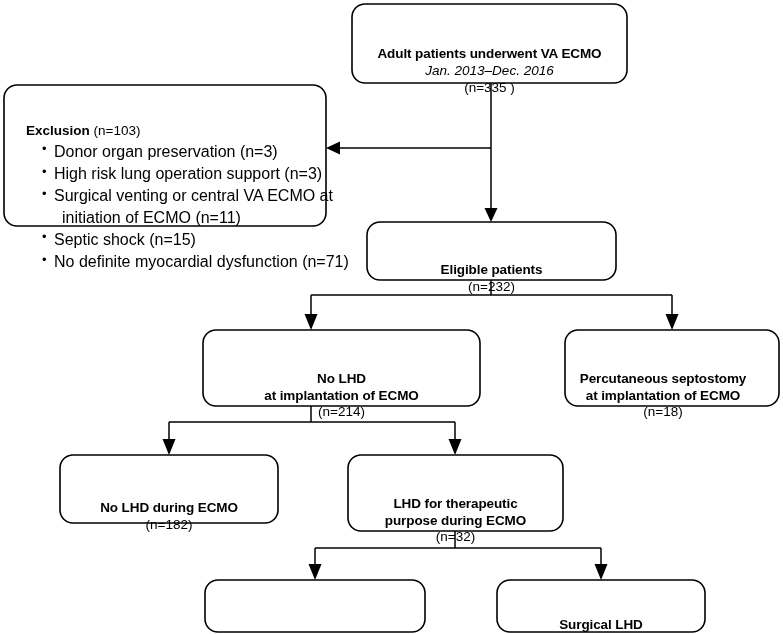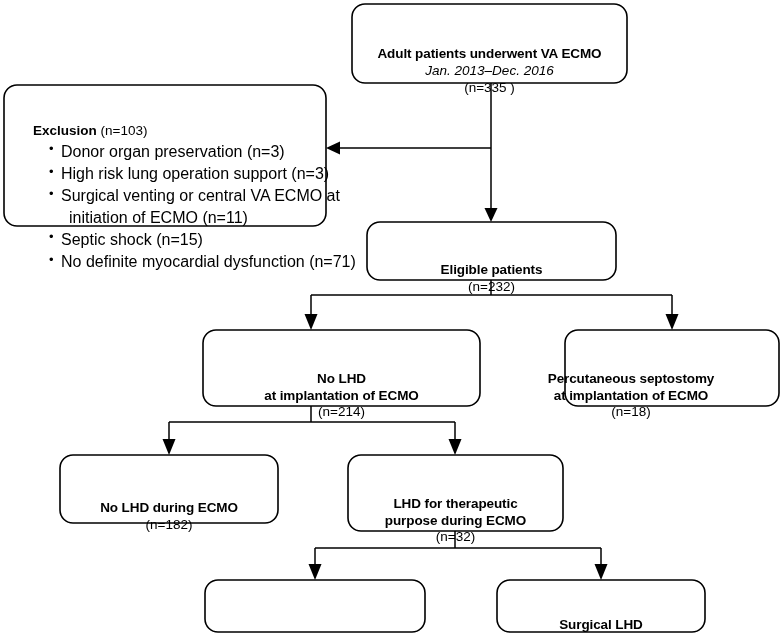--- a/index.html
+++ b/index.html
@@ -168,21 +168,21 @@
     </g>
 
   </svg>
 
   <div class="node-label" style="left:352px; top:4px; width:275px; height:79px;">
     <div class="t-bold">Adult patients underwent VA ECMO</div>
     <div class="t-italic">Jan. 2013–Dec. 2016</div>
     <div class="t-plain">(n=335 )</div>
   </div>
 
-  <div class="node-label left-align" style="left:19px; top:85px; width:322px; height:115px; padding:10px 8px 8px 14px; justify-content:flex-start;border-radius:28px;">
+  <div class="node-label left-align" style="left:12px; top:85px; width:322px; height:115px; padding:10px 8px 8px 14px; justify-content:flex-start;border-radius:28px;">
     <div class="excl-head">
       <b>Exclusion</b><span> (n=103)</span>
     </div>
     <ul class="excl-list">
       <li>
         <span>Donor organ preservation (n=3)</span>
       </li>
       <li>
         <span>High risk lung operation support (n=3)</span>
       </li>
@@ -203,21 +203,21 @@
     <div class="t-bold">Eligible patients</div>
     <div class="t-plain">(n=232)</div>
   </div>
 
   <div class="node-label" style="left:203px; top:330px; width:277px; height:76px;border-radius:22px;">
     <div class="t-bold">No LHD</div>
     <div class="t-bold">at implantation of ECMO</div>
     <div class="t-plain">(n=214)</div>
   </div>
 
-  <div class="node-label" style="left:533px; top:330px; width:196px; height:76px;">
+  <div class="node-label" style="left:565px; top:330px; width:196px; height:76px;">
     <div class="t-bold">Percutaneous septostomy</div>
     <div class="t-bold">at implantation of ECMO</div>
     <div class="t-plain">(n=18)</div>
   </div>
 
   <div class="node-label" style="left:60px; top:455px; width:218px; height:68px;">
     <div class="t-bold">No LHD during ECMO</div>
     <div class="t-plain">(n=182)</div>
   </div>
 

